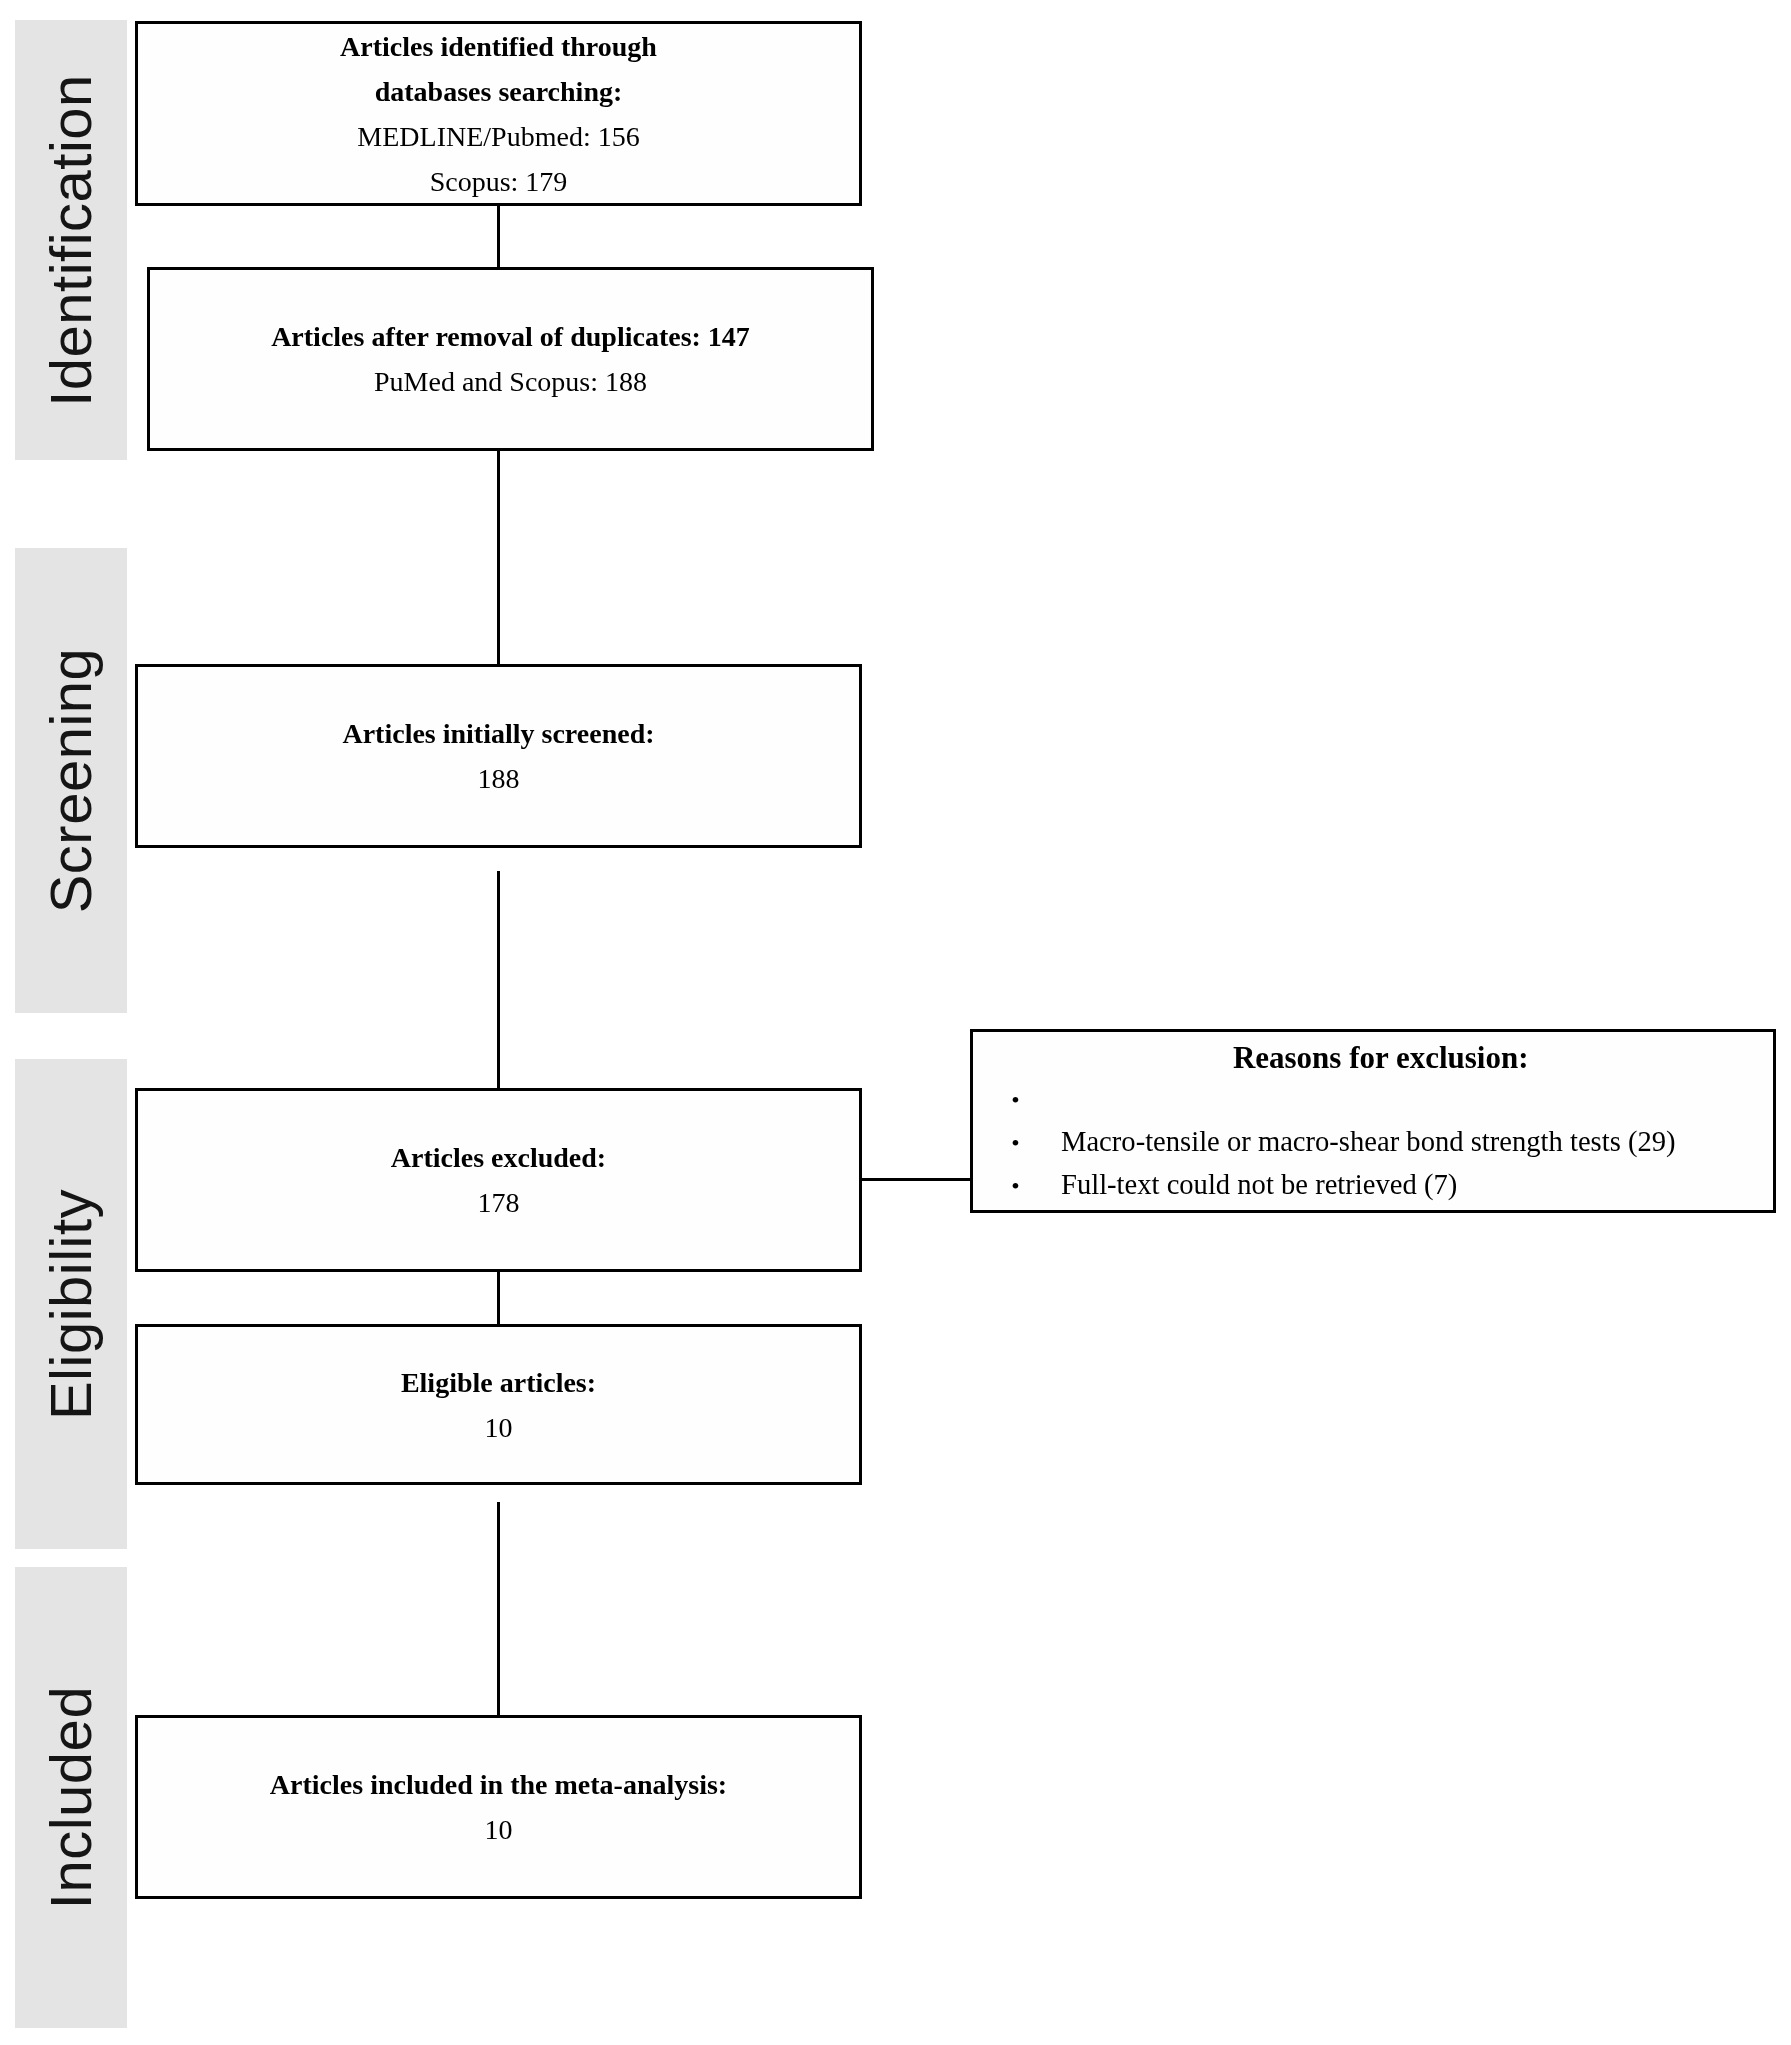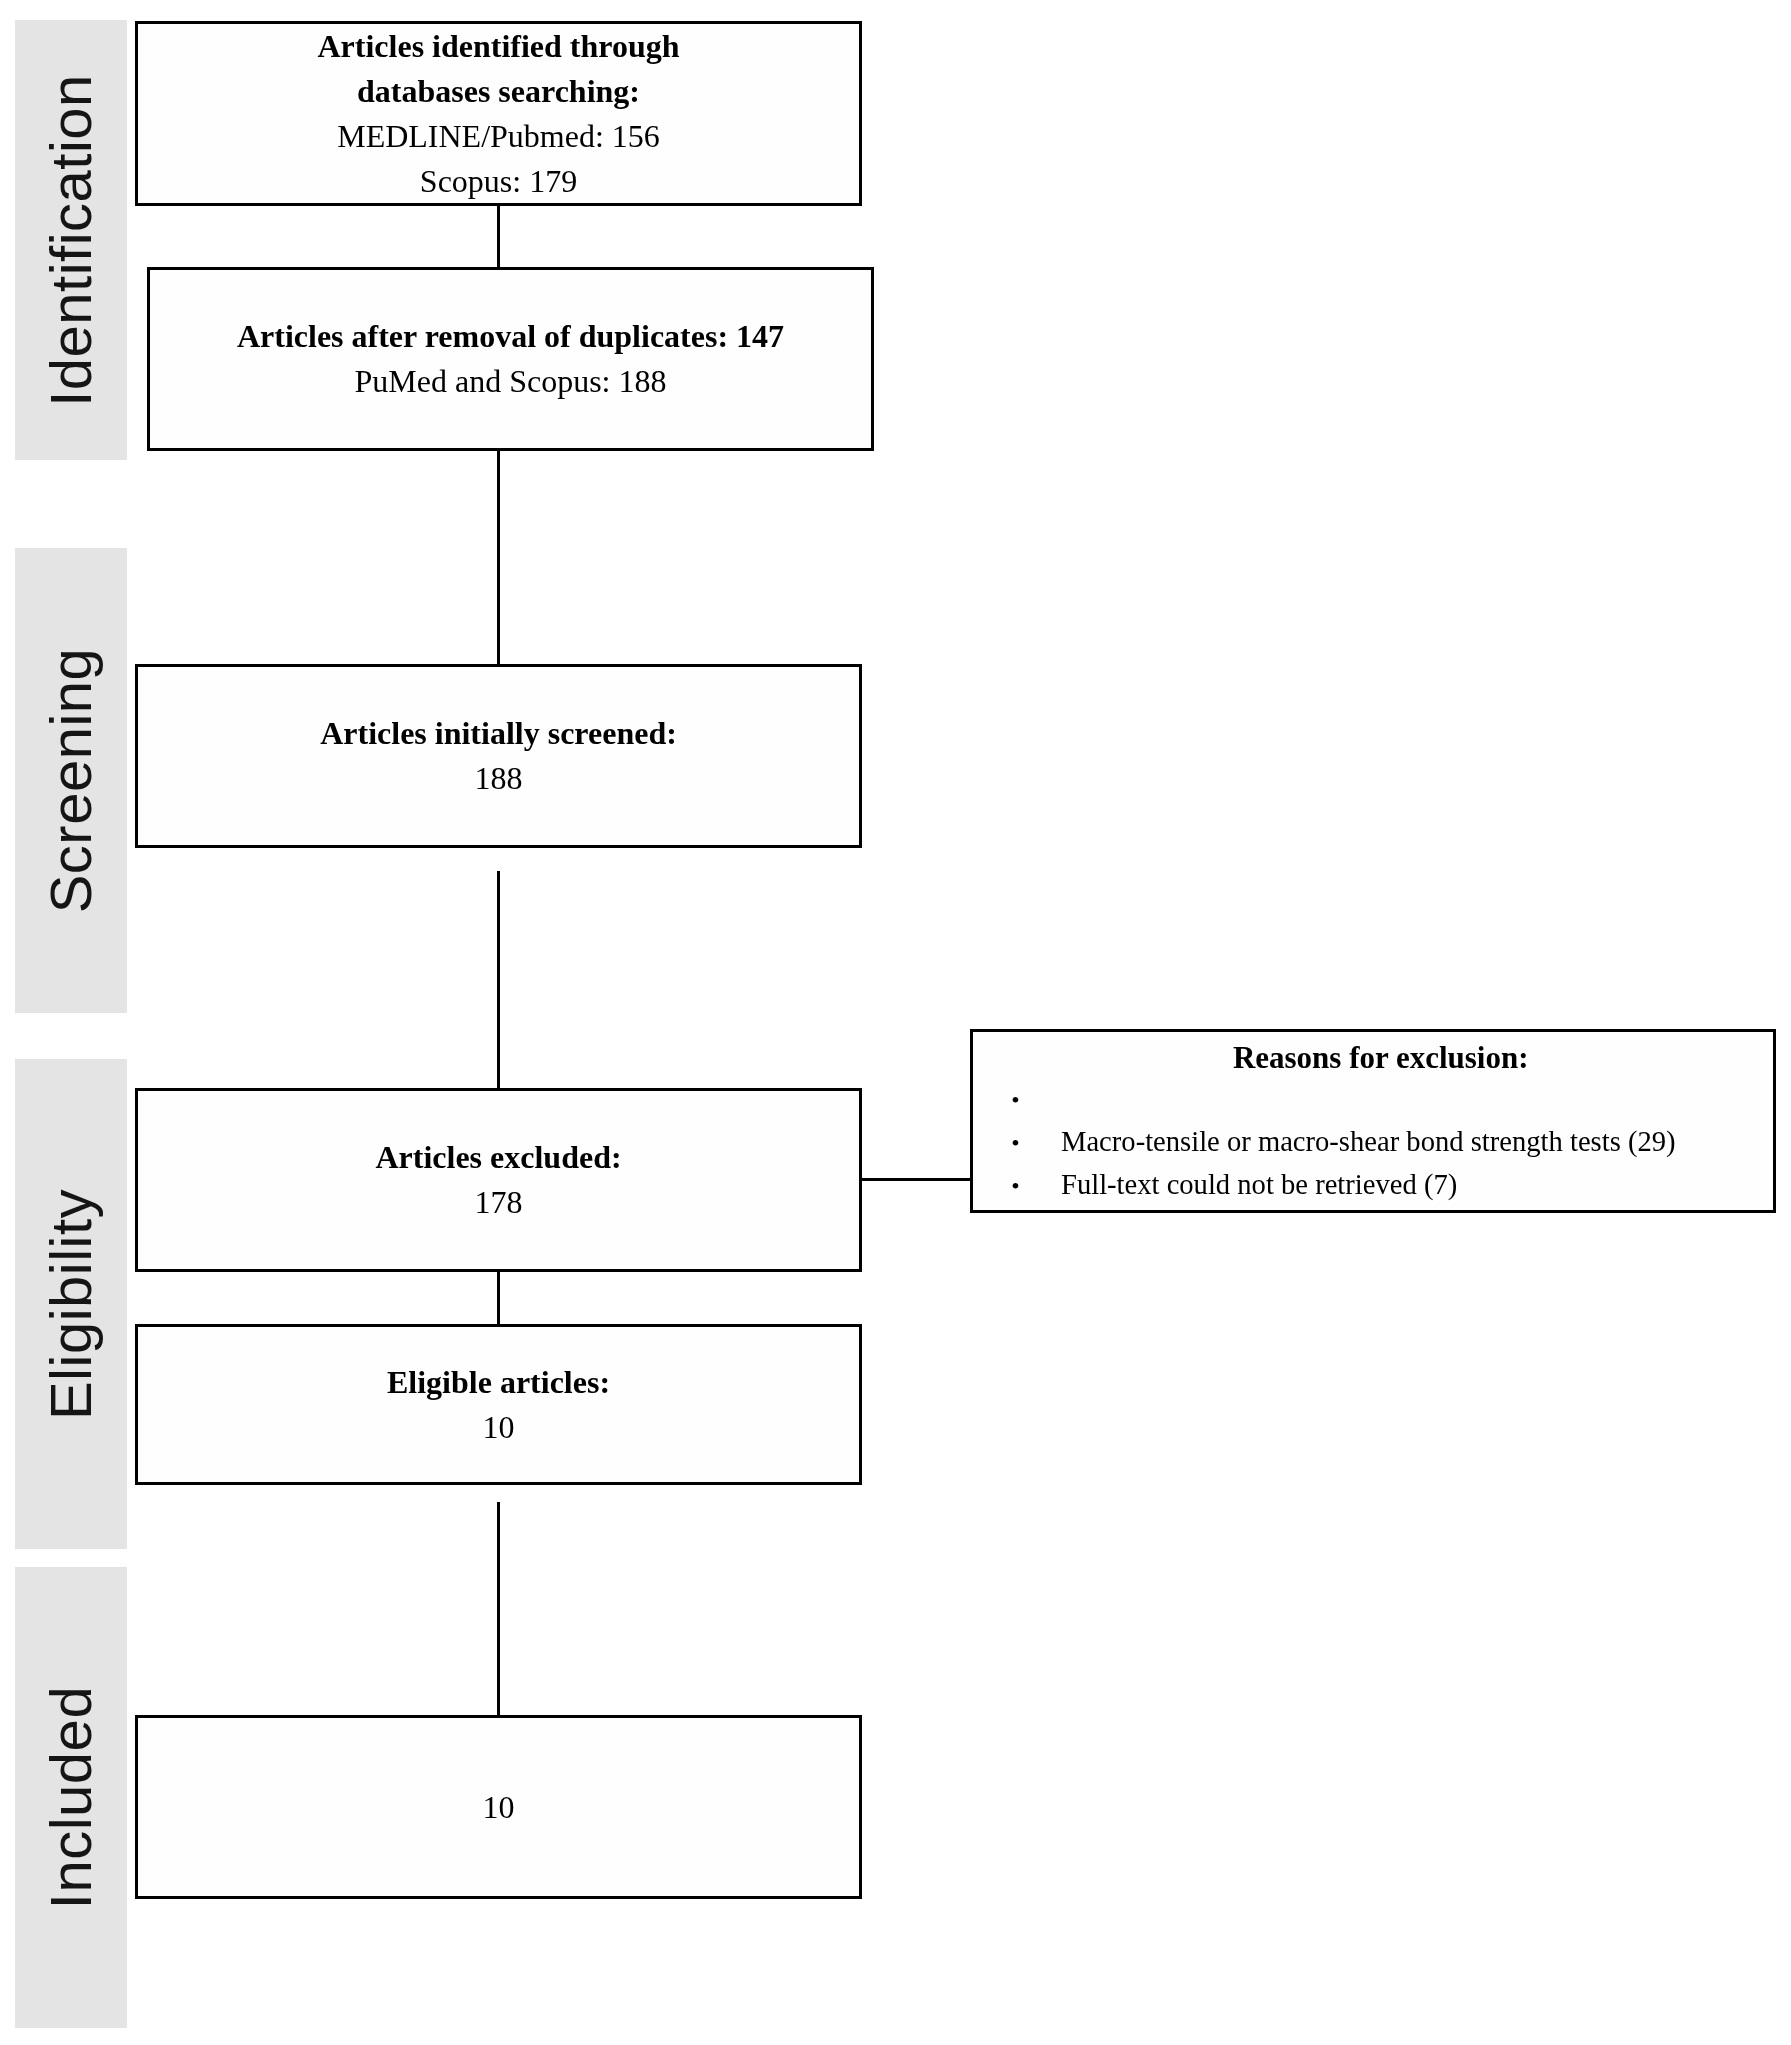--- a/index.html
+++ b/index.html
@@ -50,21 +50,21 @@
     width: 727px;
     border: 3.1px solid #000000;
     background: #fefefe;
     display: flex;
     flex-direction: column;
     align-items: center;
     justify-content: center;
     text-align: center;
   }
   .box .line {
-    font-size: 32px;
+    font-size: 28px;
     line-height: 45px;
     white-space: nowrap;
   }
   .box .line.bold { font-weight: bold; }
 
   .box-identified         { top: 21px;   height: 185px; }
   .box-duplicates-removed { top: 267px;  height: 184px; margin-left: 12px; }
   .box-screened           { top: 664px; height: 184px; }
   .box-excluded           { top: 1088px; height: 184px; }
   .box-eligible           { top: 1324px; height: 161px; }
@@ -173,20 +173,21 @@
     <div class="line bold">Articles excluded:</div>
     <div class="line">178</div>
   </div>
 
   <div class="box box-eligible">
     <div class="line bold">Eligible articles:</div>
     <div class="line">10</div>
   </div>
 
   <div class="box box-included">
+    <div class="line bold">Articles included in the meta-analysis:</div>
     <div class="line">10</div>
   </div>
 
   <div class="side-box">
     <div class="side-title">Reasons for exclusion:</div>
     <div class="bullet-row">
       <span class="bullet-glyph">•</span>
     </div>
     <div class="bullet-row">
       <span class="bullet-glyph">•</span>

